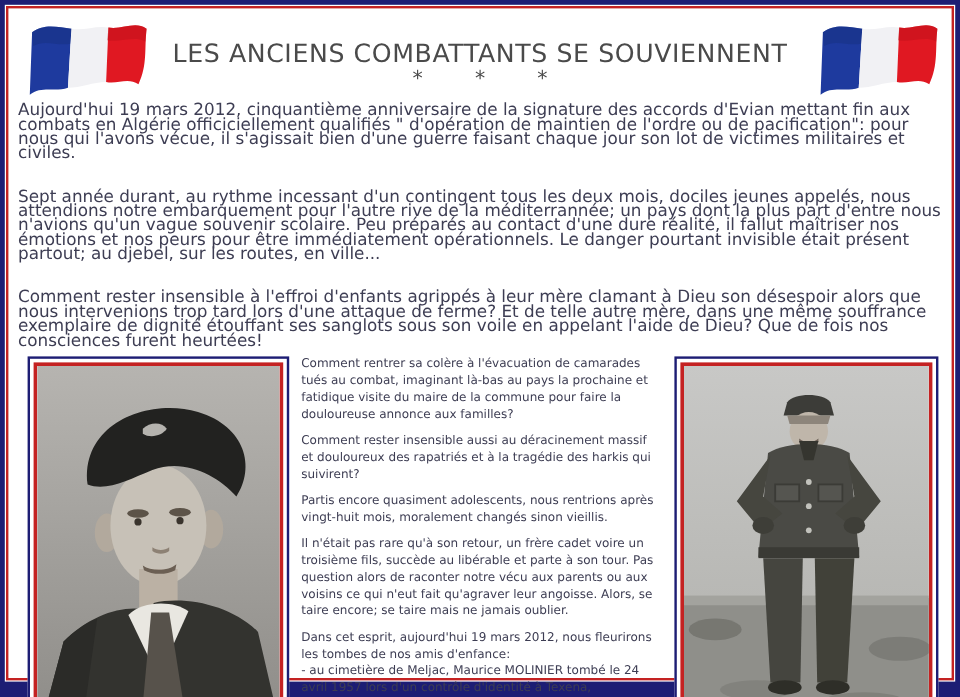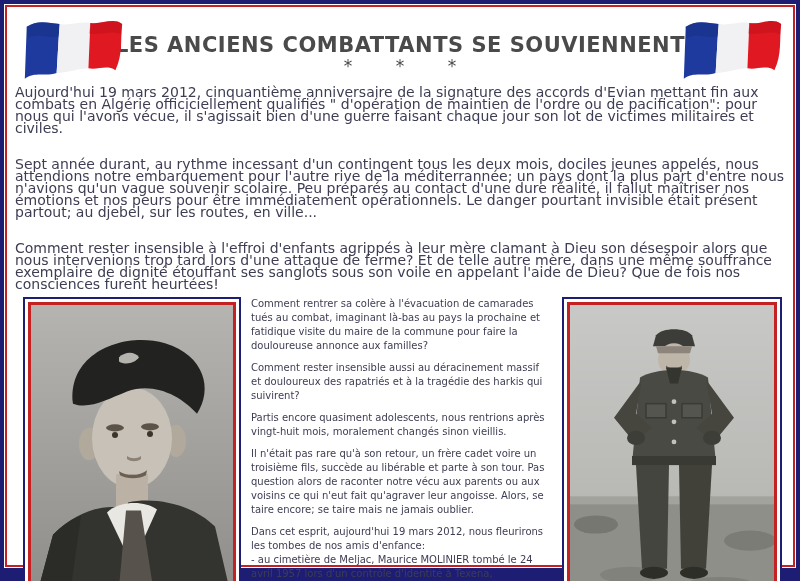--- a/index.html
+++ b/index.html
@@ -23,21 +23,21 @@
     border:2px solid var(--c-red,#c42222);
     box-shadow:0 0 0 1px #ffffff;
   }
   
   .header{position:relative;height:72px;}
   .flag{position:absolute;width:106px;height:68px;}
   .flag-left{left:13px;top:8px;}
   .flag-right{right:8px;top:8px;}
   .title{
     text-align:center;padding-top:26px;margin:0;
-    font-size:21px;font-weight:700;letter-spacing:.5px;
+    font-size:21px;font-weight:400;letter-spacing:.5px;
     color:var(--c-title,#4a4a4a);
   }
   .stars{
     text-align:center;margin:2px 0 0;
     font-size:17px;color:var(--c-title,#4a4a4a);
     word-spacing:38px;line-height:15px;
   }
   
   .intro{
     margin:7px 8px 0 8px;

